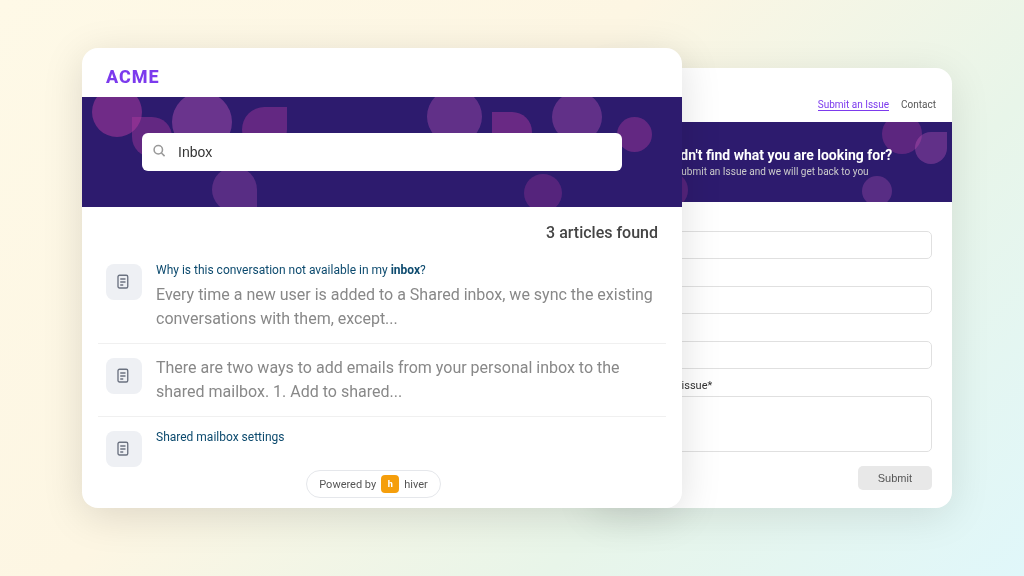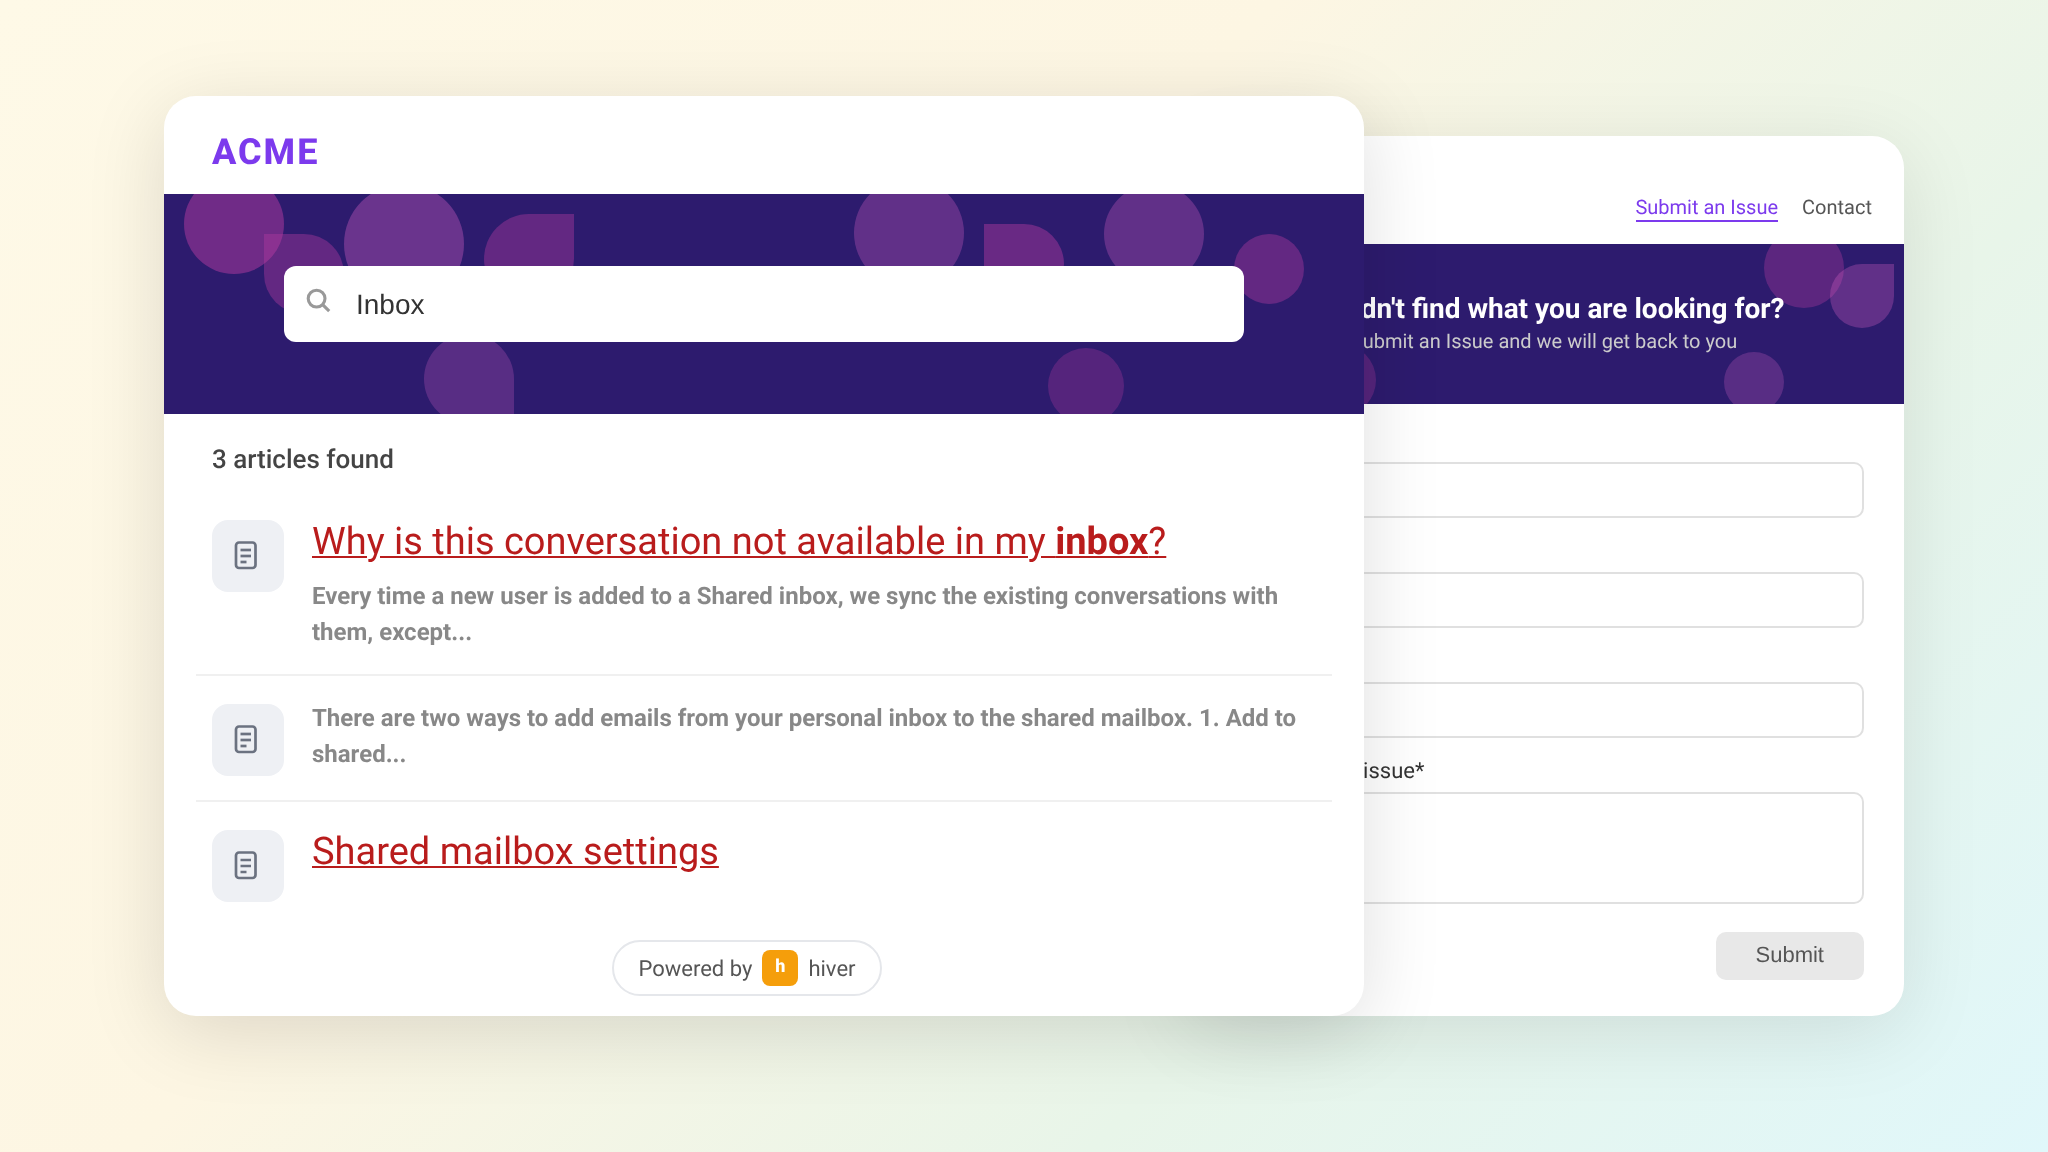--- a/index.html
+++ b/index.html
@@ -102,23 +102,24 @@
       position: absolute;
       left: 10px;
       top: 50%;
       transform: translateY(-50%);
       color: #999;
       font-size: 14px;
     }
 
     .results-count {
       padding: 16px 24px 8px;
-      font-size: 13px;
+      font-size: 16px;
       color: #444;
       font-weight: 500;
+      text-align: right;
     }
 
     .article-list {
       padding: 0 16px;
     }
 
     .article-item {
       display: flex;
       align-items: flex-start;
       padding: 12px 8px;
@@ -144,36 +145,34 @@
 
     .article-icon svg {
       width: 18px;
       height: 18px;
       color: #6b7280;
     }
 
     .article-content {}
 
     .article-title {
-      font-size: 19px;
-      color: #b91c1c;
+      font-size: 12px;
+      color: #0c4a6e;
       line-height: 1.4;
       margin-bottom: 4px;
-      text-decoration: underline;
     }
 
     .article-title b {
       font-weight: 700;
     }
 
     .article-excerpt {
-      font-size: 12px;
+      font-size: 16px;
       color: #888;
       line-height: 1.5;
-      font-weight: bold;
     }
 
     .front-footer {
       position: absolute;
       bottom: 0;
       left: 0;
       right: 17px;
       display: flex;
       align-items: center;
       justify-content: center;

